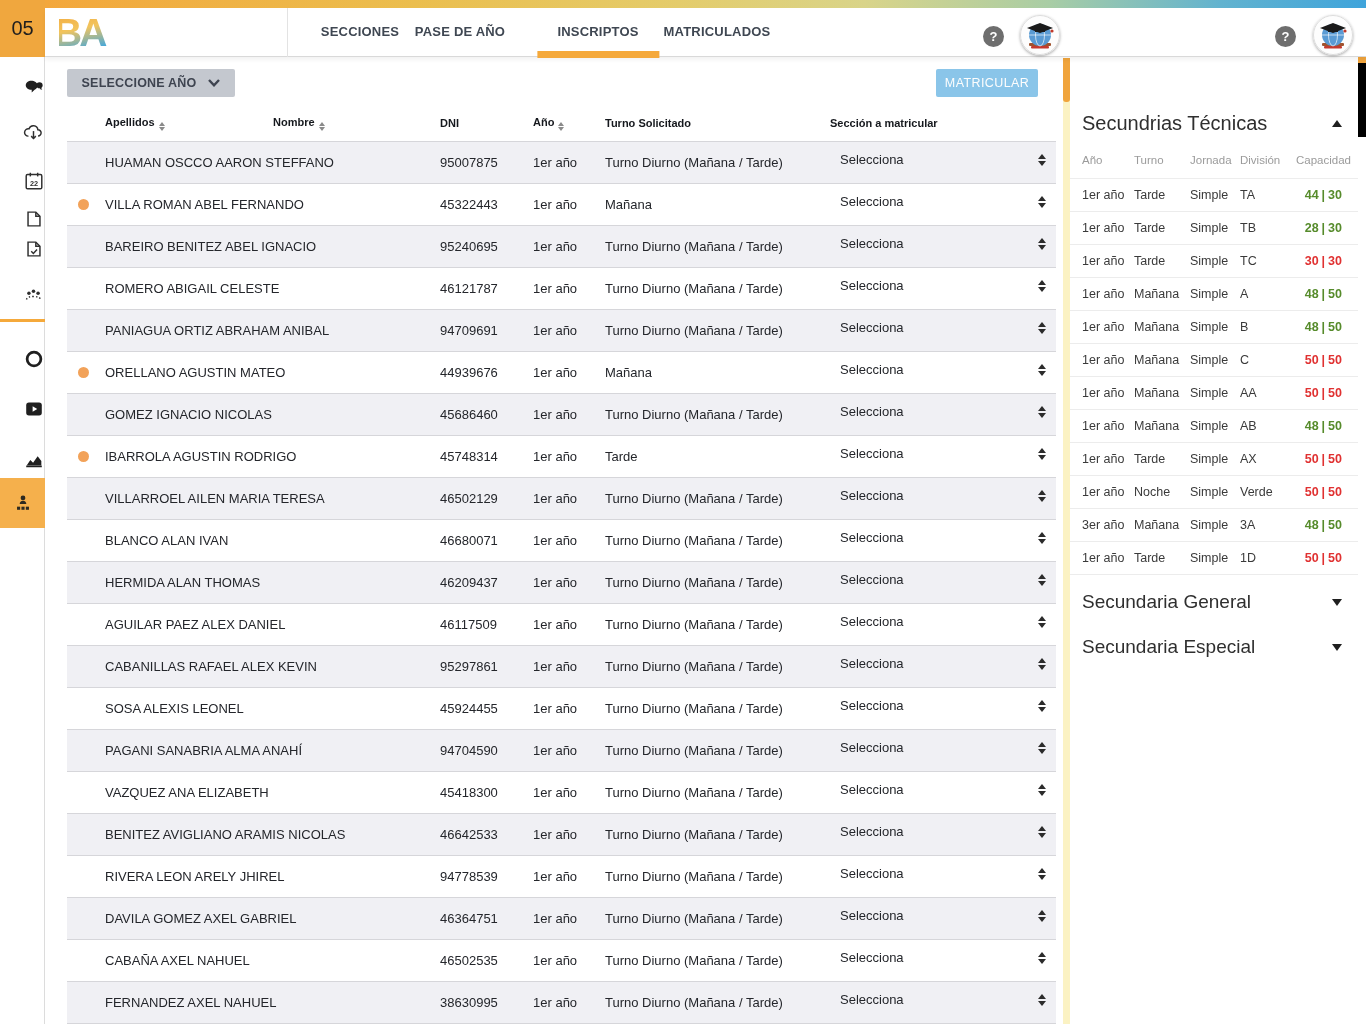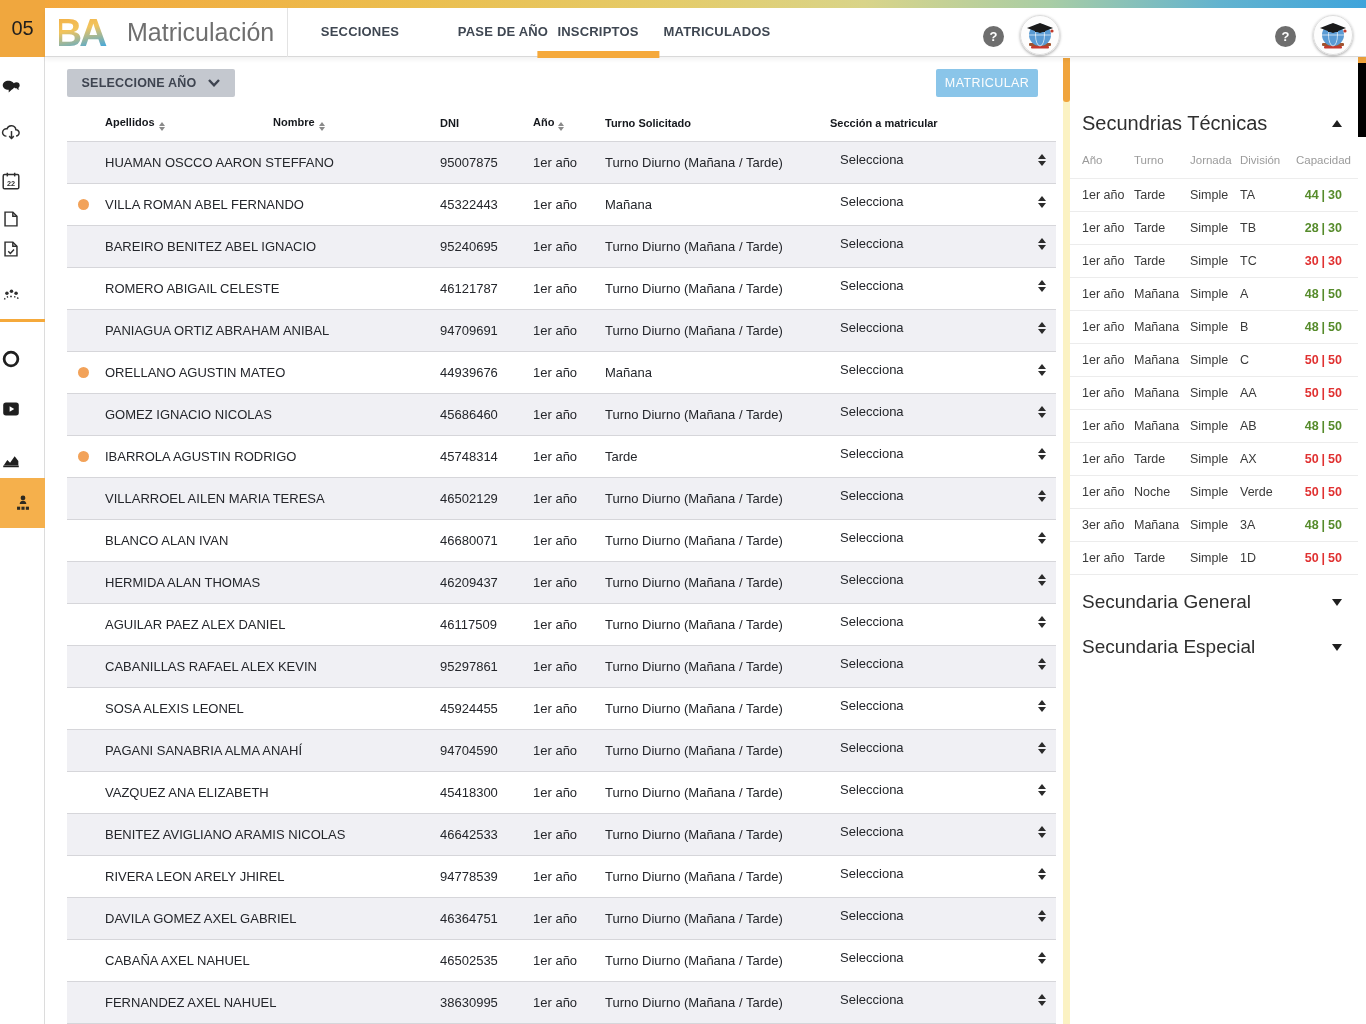--- a/index.html
+++ b/index.html
@@ -15,35 +15,35 @@
 
   
   .header { position:absolute; left:45px; top:8px; width:1321px; height:49px; background:#fff;
     border-bottom:1px solid #D9D9D9; box-shadow:0 3px 4px rgba(0,0,0,0.05); z-index:5; }
   .logo-wrap { position:absolute; left:14px; top:4px; width:58px; height:42px; overflow:hidden; }
   .app-title { position:absolute; left:82px; top:0; height:49px; line-height:49px;
     font-size:25px; color:#6F6F6F; }
   .header-divider { position:absolute; left:242px; top:0; width:1px; height:49px; background:#E3E3E3; }
   .tab { position:absolute; top:0; height:49px; line-height:48px; transform:translateX(-50%);
     font-size:13px; font-weight:700; color:#3F4752; letter-spacing:0.2px; cursor:pointer; white-space:nowrap; }
-  .tab-1{left:315px} .tab-2{left:458px} .tab-3{left:553px} .tab-4{left:672px}
+  .tab-1{left:315px} .tab-2{left:415px} .tab-3{left:553px} .tab-4{left:672px}
   .tab.active::after { content:""; position:absolute; left:50%; margin-left:-61px; width:122px;
     height:7px; bottom:-1px; background:#F5A93B; }
   .help { position:absolute; top:18px; width:21px; height:21px; border-radius:50%; background:#6E6E6E;
     color:#fff; font-size:13px; font-weight:700; display:flex; align-items:center; justify-content:center; cursor:pointer; }
   .help-1{left:938px} .help-2{left:1230px}
   .avatar { position:absolute; top:7px; width:40px; height:40px; border-radius:50%; background:#fff;
     box-shadow:0 1px 3px rgba(0,0,0,0.35); cursor:pointer; }
   .avatar-1{left:975px} .avatar-2{left:1268px}
 
   
   .sidebar { position:absolute; left:0; top:57px; width:45px; height:967px; background:#fff;
     border-right:1px solid #DCDCDC; }
   .side-item { position:absolute; left:0; width:45px; height:30px; display:flex;
-    align-items:center; justify-content:flex-start; cursor:pointer; }
+    align-items:center; justify-content:flex-end; cursor:pointer; }
   .side-divider { position:absolute; left:0; top:262px; width:45px; height:3px; background:#F5A93B; }
   .side-active { position:absolute; left:0; top:421px; width:45px; height:50px; background:#F5B04C;
     display:flex; align-items:center; justify-content:center; cursor:pointer; }
   .side-item svg, .side-active svg { display:block; }
 
   
   .content { position:absolute; left:45px; top:57px; width:1018px; height:967px; background:#fff; }
   .btn-year { position:absolute; left:22px; top:12px; width:168px; height:28px; background:#C4C8CF;
     border:none; border-radius:2px; color:#3E4450; font-size:12.5px; font-weight:700;
     display:flex; align-items:center; justify-content:center; gap:12px; cursor:pointer;
@@ -118,21 +118,20 @@
         <defs>
           <linearGradient id="balg" x1="0" y1="0" x2="0.25" y2="1">
             <stop offset="0" stop-color="#F3A73C"></stop>
               <stop offset="0.5" stop-color="#F2C45C"></stop>
               <stop offset="1" stop-color="#45A8DC"></stop>
           </linearGradient>
         </defs>
         <text x="-5" y="34" font-family="Liberation Sans, DejaVu Sans, sans-serif" font-size="39" font-weight="900" letter-spacing="-3" fill="url(#balg)">BA</text>
       </svg>
     </div>
-    <div class="app-title">Matriculación</div>
     <div class="header-divider"></div>
 
     <span class="tab tab-1">SECCIONES</span>
     <span class="tab tab-2">PASE DE AÑO</span>
     <span class="tab tab-3 active">INSCRIPTOS</span>
     <span class="tab tab-4">MATRICULADOS</span>
 
     <span class="help help-1">?</span>
     <span class="avatar avatar-1">
       <svg width="40" height="40" viewBox="0 0 40 40">

